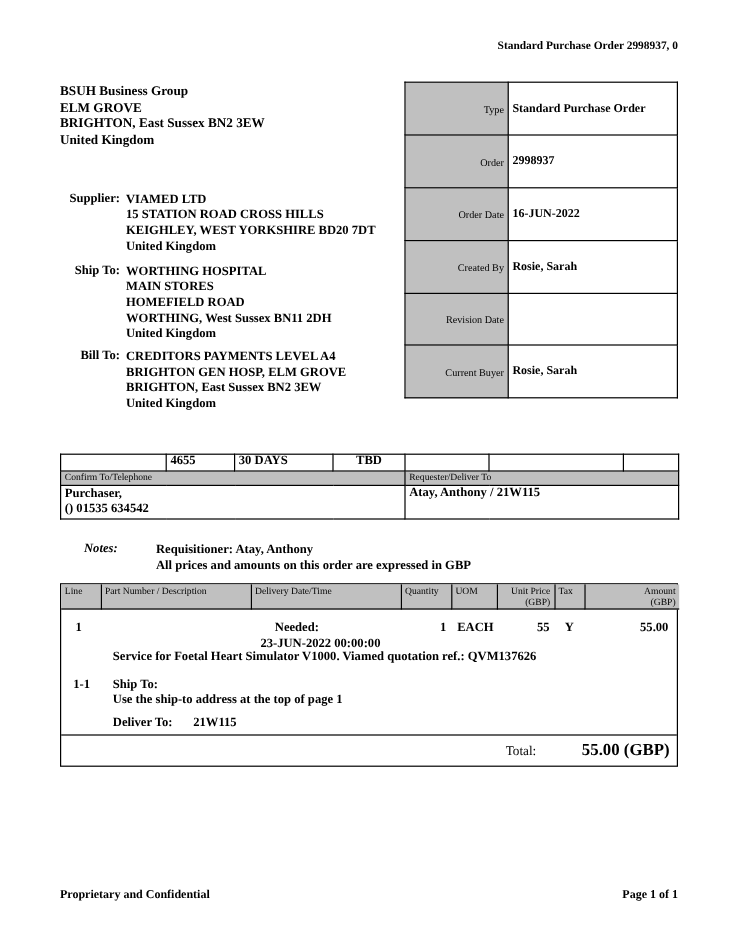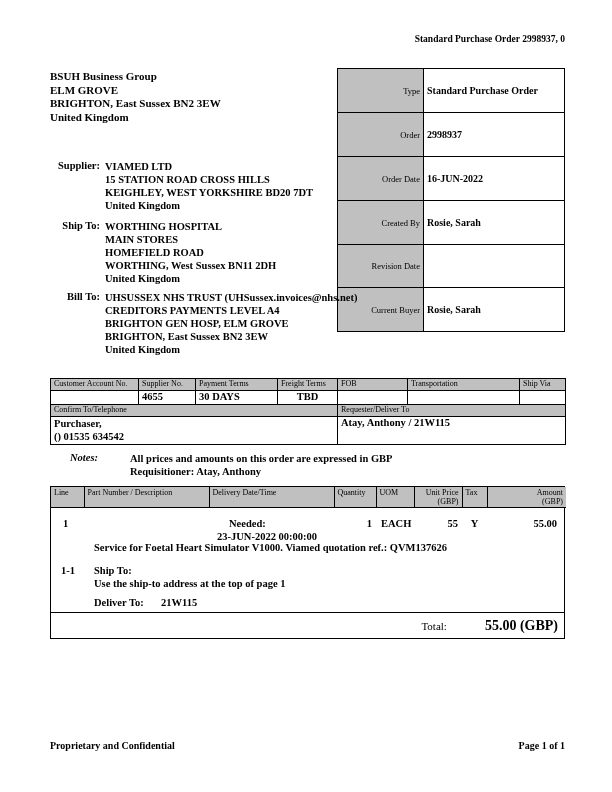--- a/index.html
+++ b/index.html
@@ -142,47 +142,37 @@
   <div class="addr-lines" style="top:220px;">
     <div>WORTHING HOSPITAL</div>
     <div>MAIN STORES</div>
     <div>HOMEFIELD ROAD</div>
     <div>WORTHING, West Sussex  BN11 2DH</div>
     <div>United Kingdom</div>
   </div>
 
   <div class="addr-label" style="top:291px;">Bill To:</div>
   <div class="addr-lines" style="top:291px;">
-    <div>UHSUSSEX NHS TRUST (UHSussex.invoices@nhs.net)</div>
     <div>CREDITORS PAYMENTS LEVEL A4</div>
     <div>BRIGHTON GEN HOSP, ELM GROVE</div>
     <div>BRIGHTON, East Sussex  BN2 3EW</div>
     <div>United Kingdom</div>
   </div>
 
   <table class="terms">
     <colgroup>
       <col style="width:88px">
         <col style="width:57px">
         <col style="width:82px">
         <col style="width:60px">
       <col style="width:70px">
         <col style="width:112px">
         <col style="width:46px">
     </colgroup>
     <tbody>
-        <tr>
-      <td class="hdr">Customer Account No.</td>
-      <td class="hdr">Supplier No.</td>
-      <td class="hdr">Payment Terms</td>
-      <td class="hdr">Freight Terms</td>
-      <td class="hdr">FOB</td>
-      <td class="hdr">Transportation</td>
-      <td class="hdr">Ship Via</td>
-    </tr>
     <tr>
       <td class="val"></td>
       <td class="val">4655</td>
       <td class="val">30 DAYS</td>
       <td class="val center">TBD</td>
       <td class="val"></td>
       <td class="val"></td>
       <td class="val"></td>
     </tr>
     <tr>
@@ -194,22 +184,22 @@
         <div>Purchaser,</div>
         <div>()  01535 634542</div>
       </td>
       <td class="val2" colspan="3">Atay, Anthony / 21W115</td>
     </tr>
   </tbody>
     </table>
 
   <div class="notes-label">Notes:</div>
   <div class="notes-lines">
+    <div>Requisitioner: Atay, Anthony</div>
     <div>All prices and amounts on this order are expressed in GBP</div>
-    <div>Requisitioner: Atay, Anthony</div>
   </div>
 
   <div class="lines-table">
     <table class="lt-head">
       <colgroup>
         <col style="width:33px">
           <col style="width:125px">
           <col style="width:125px">
           <col style="width:42px">
         <col style="width:38px">

